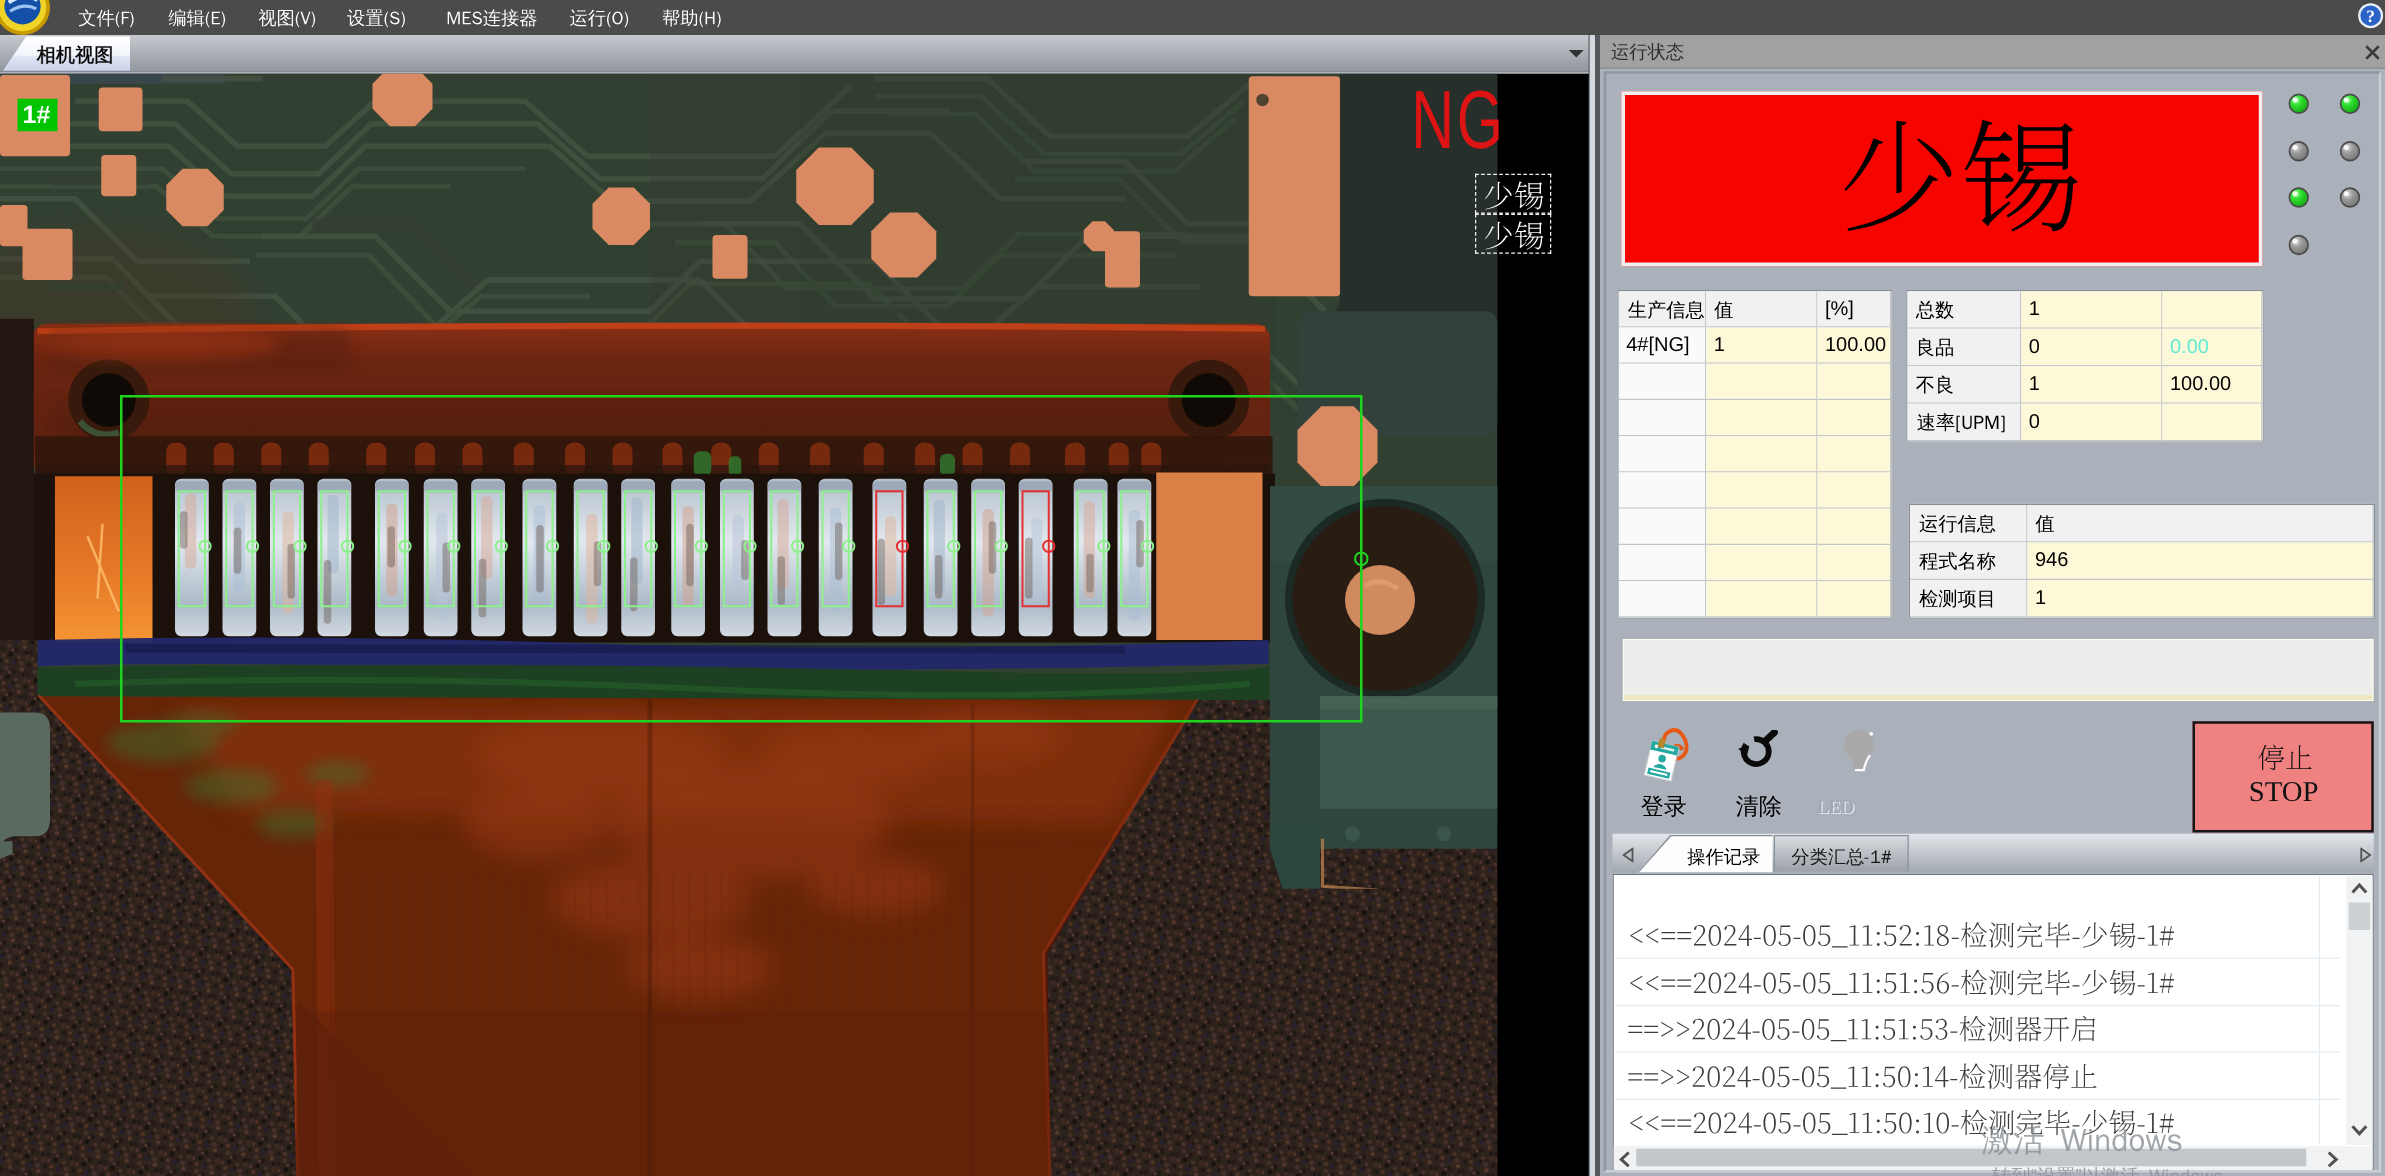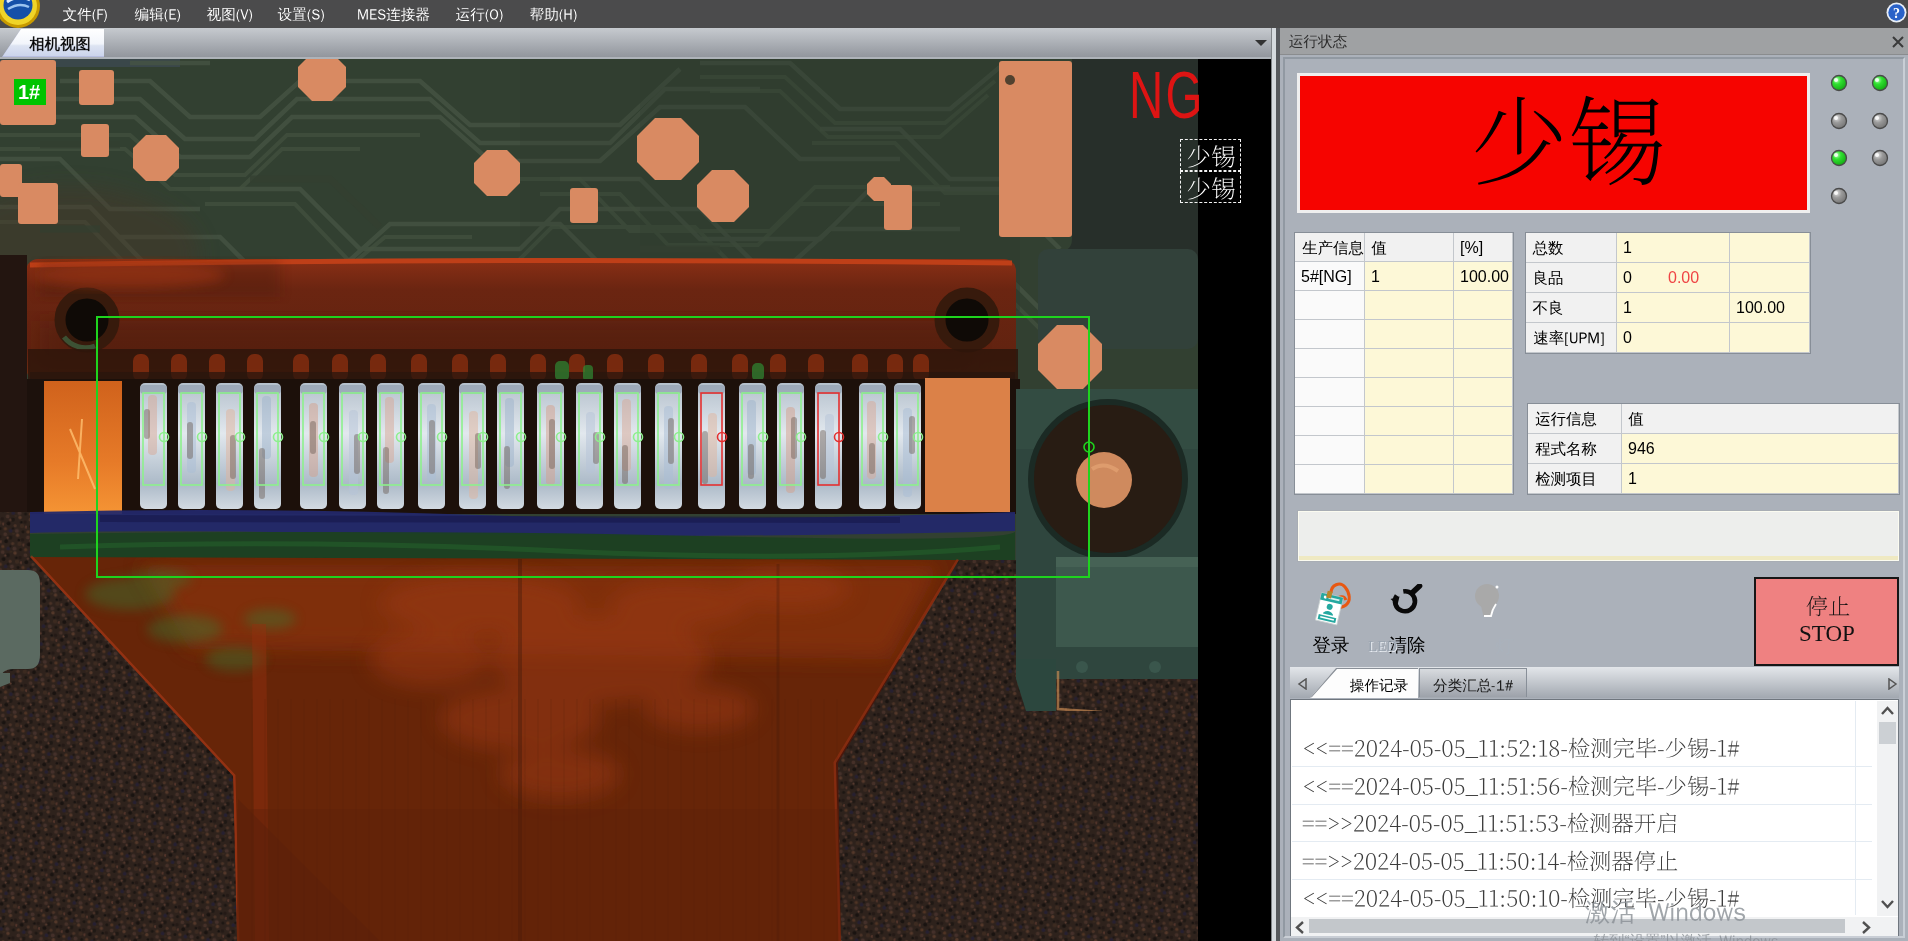--- a/index.html
+++ b/index.html
@@ -678,21 +678,21 @@
   </svg>
 <div class="abs" style="left:1365px;top:233px;width:89px;height:29px;background:#f1f1f1;border-right:1px solid #c3c7cc;border-bottom:1px solid #c3c7cc"></div>
 <svg style="position:absolute;left:1371.0px;top:237.2px" width="18" height="20" viewBox="0 -16.8 18 20.8">
     <g fill="#000000">
       <use href="#g34" transform="translate(0.0,0) scale(0.01562,-0.01562)"></use>
     </g>
   </svg>
 <div class="abs" style="left:1454px;top:233px;width:59px;height:29px;background:#f1f1f1;border-right:1px solid #c3c7cc;border-bottom:1px solid #c3c7cc"></div>
 <div class="abs" style="left:1460px;top:239px;font:16px 'Liberation Sans';color:#000">[%]</div>
 <div class="abs" style="left:1295px;top:262px;width:70px;height:29px;background:#fafafa;border-right:1px solid #c3c7cc;border-bottom:1px solid #c3c7cc"></div>
-<div class="abs" style="left:1301px;top:268px;font:16px 'Liberation Sans';color:#000">5#[NG]</div>
+<div class="abs" style="left:1301px;top:268px;font:16px 'Liberation Sans';color:#000">4#[NG]</div>
 <div class="abs" style="left:1365px;top:262px;width:89px;height:29px;background:#fdf8d7;border-right:1px solid #c3c7cc;border-bottom:1px solid #c3c7cc"></div>
 <div class="abs" style="left:1371px;top:268px;font:16px 'Liberation Sans';color:#000">1</div>
 <div class="abs" style="left:1454px;top:262px;width:59px;height:29px;background:#fdf8d7;border-right:1px solid #c3c7cc;border-bottom:1px solid #c3c7cc"></div>
 <div class="abs" style="left:1460px;top:268px;font:16px 'Liberation Sans';color:#000">100.00</div>
 <div class="abs" style="left:1295px;top:291px;width:70px;height:29px;background:#fafafa;border-right:1px solid #c3c7cc;border-bottom:1px solid #c3c7cc"></div>
 <div class="abs" style="left:1365px;top:291px;width:89px;height:29px;background:#fdf8d7;border-right:1px solid #c3c7cc;border-bottom:1px solid #c3c7cc"></div>
 <div class="abs" style="left:1454px;top:291px;width:59px;height:29px;background:#fdf8d7;border-right:1px solid #c3c7cc;border-bottom:1px solid #c3c7cc"></div>
 <div class="abs" style="left:1295px;top:320px;width:70px;height:29px;background:#fafafa;border-right:1px solid #c3c7cc;border-bottom:1px solid #c3c7cc"></div>
 <div class="abs" style="left:1365px;top:320px;width:89px;height:29px;background:#fdf8d7;border-right:1px solid #c3c7cc;border-bottom:1px solid #c3c7cc"></div>
 <div class="abs" style="left:1454px;top:320px;width:59px;height:29px;background:#fdf8d7;border-right:1px solid #c3c7cc;border-bottom:1px solid #c3c7cc"></div>
@@ -725,21 +725,21 @@
 <div class="abs" style="left:1526px;top:263px;width:91px;height:30px;background:#f1f1f1;border-right:1px solid #c3c7cc;border-bottom:1px solid #c3c7cc"></div>
 <svg style="position:absolute;left:1532.0px;top:267.2px" width="34" height="20" viewBox="0 -16.8 34 20.8">
     <g fill="#000000">
       <use href="#g37" transform="translate(0.0,0) scale(0.01562,-0.01562)"></use>
       <use href="#g38" transform="translate(16.0,0) scale(0.01562,-0.01562)"></use>
     </g>
   </svg>
 <div class="abs" style="left:1617px;top:263px;width:113px;height:30px;background:#fdf8d7;border-right:1px solid #c3c7cc;border-bottom:1px solid #c3c7cc"></div>
 <div class="abs" style="left:1623px;top:269px;font:16px 'Liberation Sans';color:#000">0</div>
 <div class="abs" style="left:1730px;top:263px;width:80px;height:30px;background:#fdf8d7;border-right:1px solid #c3c7cc;border-bottom:1px solid #c3c7cc"></div>
-<div class="abs" style="left:1668px;top:269px;font:16px 'Liberation Sans';color:#ef4444">0.00</div>
+<div class="abs" style="left:1736px;top:269px;font:16px 'Liberation Sans';color:#5eead4">0.00</div>
 <div class="abs" style="left:1526px;top:293px;width:91px;height:30px;background:#f1f1f1;border-right:1px solid #c3c7cc;border-bottom:1px solid #c3c7cc"></div>
 <svg style="position:absolute;left:1532.0px;top:297.2px" width="34" height="20" viewBox="0 -16.8 34 20.8">
     <g fill="#000000">
       <use href="#g39" transform="translate(0.0,0) scale(0.01562,-0.01562)"></use>
       <use href="#g37" transform="translate(16.0,0) scale(0.01562,-0.01562)"></use>
     </g>
   </svg>
 <div class="abs" style="left:1617px;top:293px;width:113px;height:30px;background:#fdf8d7;border-right:1px solid #c3c7cc;border-bottom:1px solid #c3c7cc"></div>
 <div class="abs" style="left:1623px;top:299px;font:16px 'Liberation Sans';color:#000">1</div>
 <div class="abs" style="left:1730px;top:293px;width:80px;height:30px;background:#fdf8d7;border-right:1px solid #c3c7cc;border-bottom:1px solid #c3c7cc"></div>
@@ -828,21 +828,21 @@
       <use href="#g56" transform="translate(0.0,0) scale(0.01855,-0.01855)"></use>
       <use href="#g57" transform="translate(19.0,0) scale(0.01855,-0.01855)"></use>
     </g>
   </svg>
 <svg class="abs" style="left:1466px;top:580px" width="44" height="50" viewBox="0 0 44 50">
 <circle cx="21" cy="16" r="12" fill="#a9a9a9"></circle>
 <path d="M15,26 L27,26 L24.5,36 L17.5,36 Z" fill="#a9a9a9"></path>
 <path d="M30,24 Q26,30 25,36 L18,36" stroke="#fdfdfd" stroke-width="1.8" fill="none"></path>
 <circle cx="31" cy="7" r="1.5" fill="#fdfdfd"></circle>
 </svg>
-<div class="abs" style="left:1368px;top:638px;font:15px 'Liberation Serif';color:#9aa4b0;text-shadow:1px 1px 0 #e8ecf2">LED</div>
+<div class="abs" style="left:1454px;top:638px;font:15px 'Liberation Serif';color:#9aa4b0;text-shadow:1px 1px 0 #e8ecf2">LED</div>
 <svg style="position:absolute;left:1495.0px;top:633.0px" width="21" height="24" viewBox="0 -19.9 21 24.7">
     <g fill="#aab2bc">
       <use href="#g58" transform="translate(0.0,0) scale(0.01855,-0.01855)"></use>
     </g>
   </svg>
 <div class="abs" style="left:1754px;top:577px;width:145px;height:89px;background:#ef8181;border:2px solid #161616"></div>
 <svg style="position:absolute;left:1805.0px;top:590.9px" width="48" height="29" viewBox="0 -24.2 48 29.9">
     <g fill="#111111">
       <use href="#g59" transform="translate(0.0,0) scale(0.02300,-0.02300)"></use>
       <use href="#g60" transform="translate(23.0,0) scale(0.02300,-0.02300)"></use>

